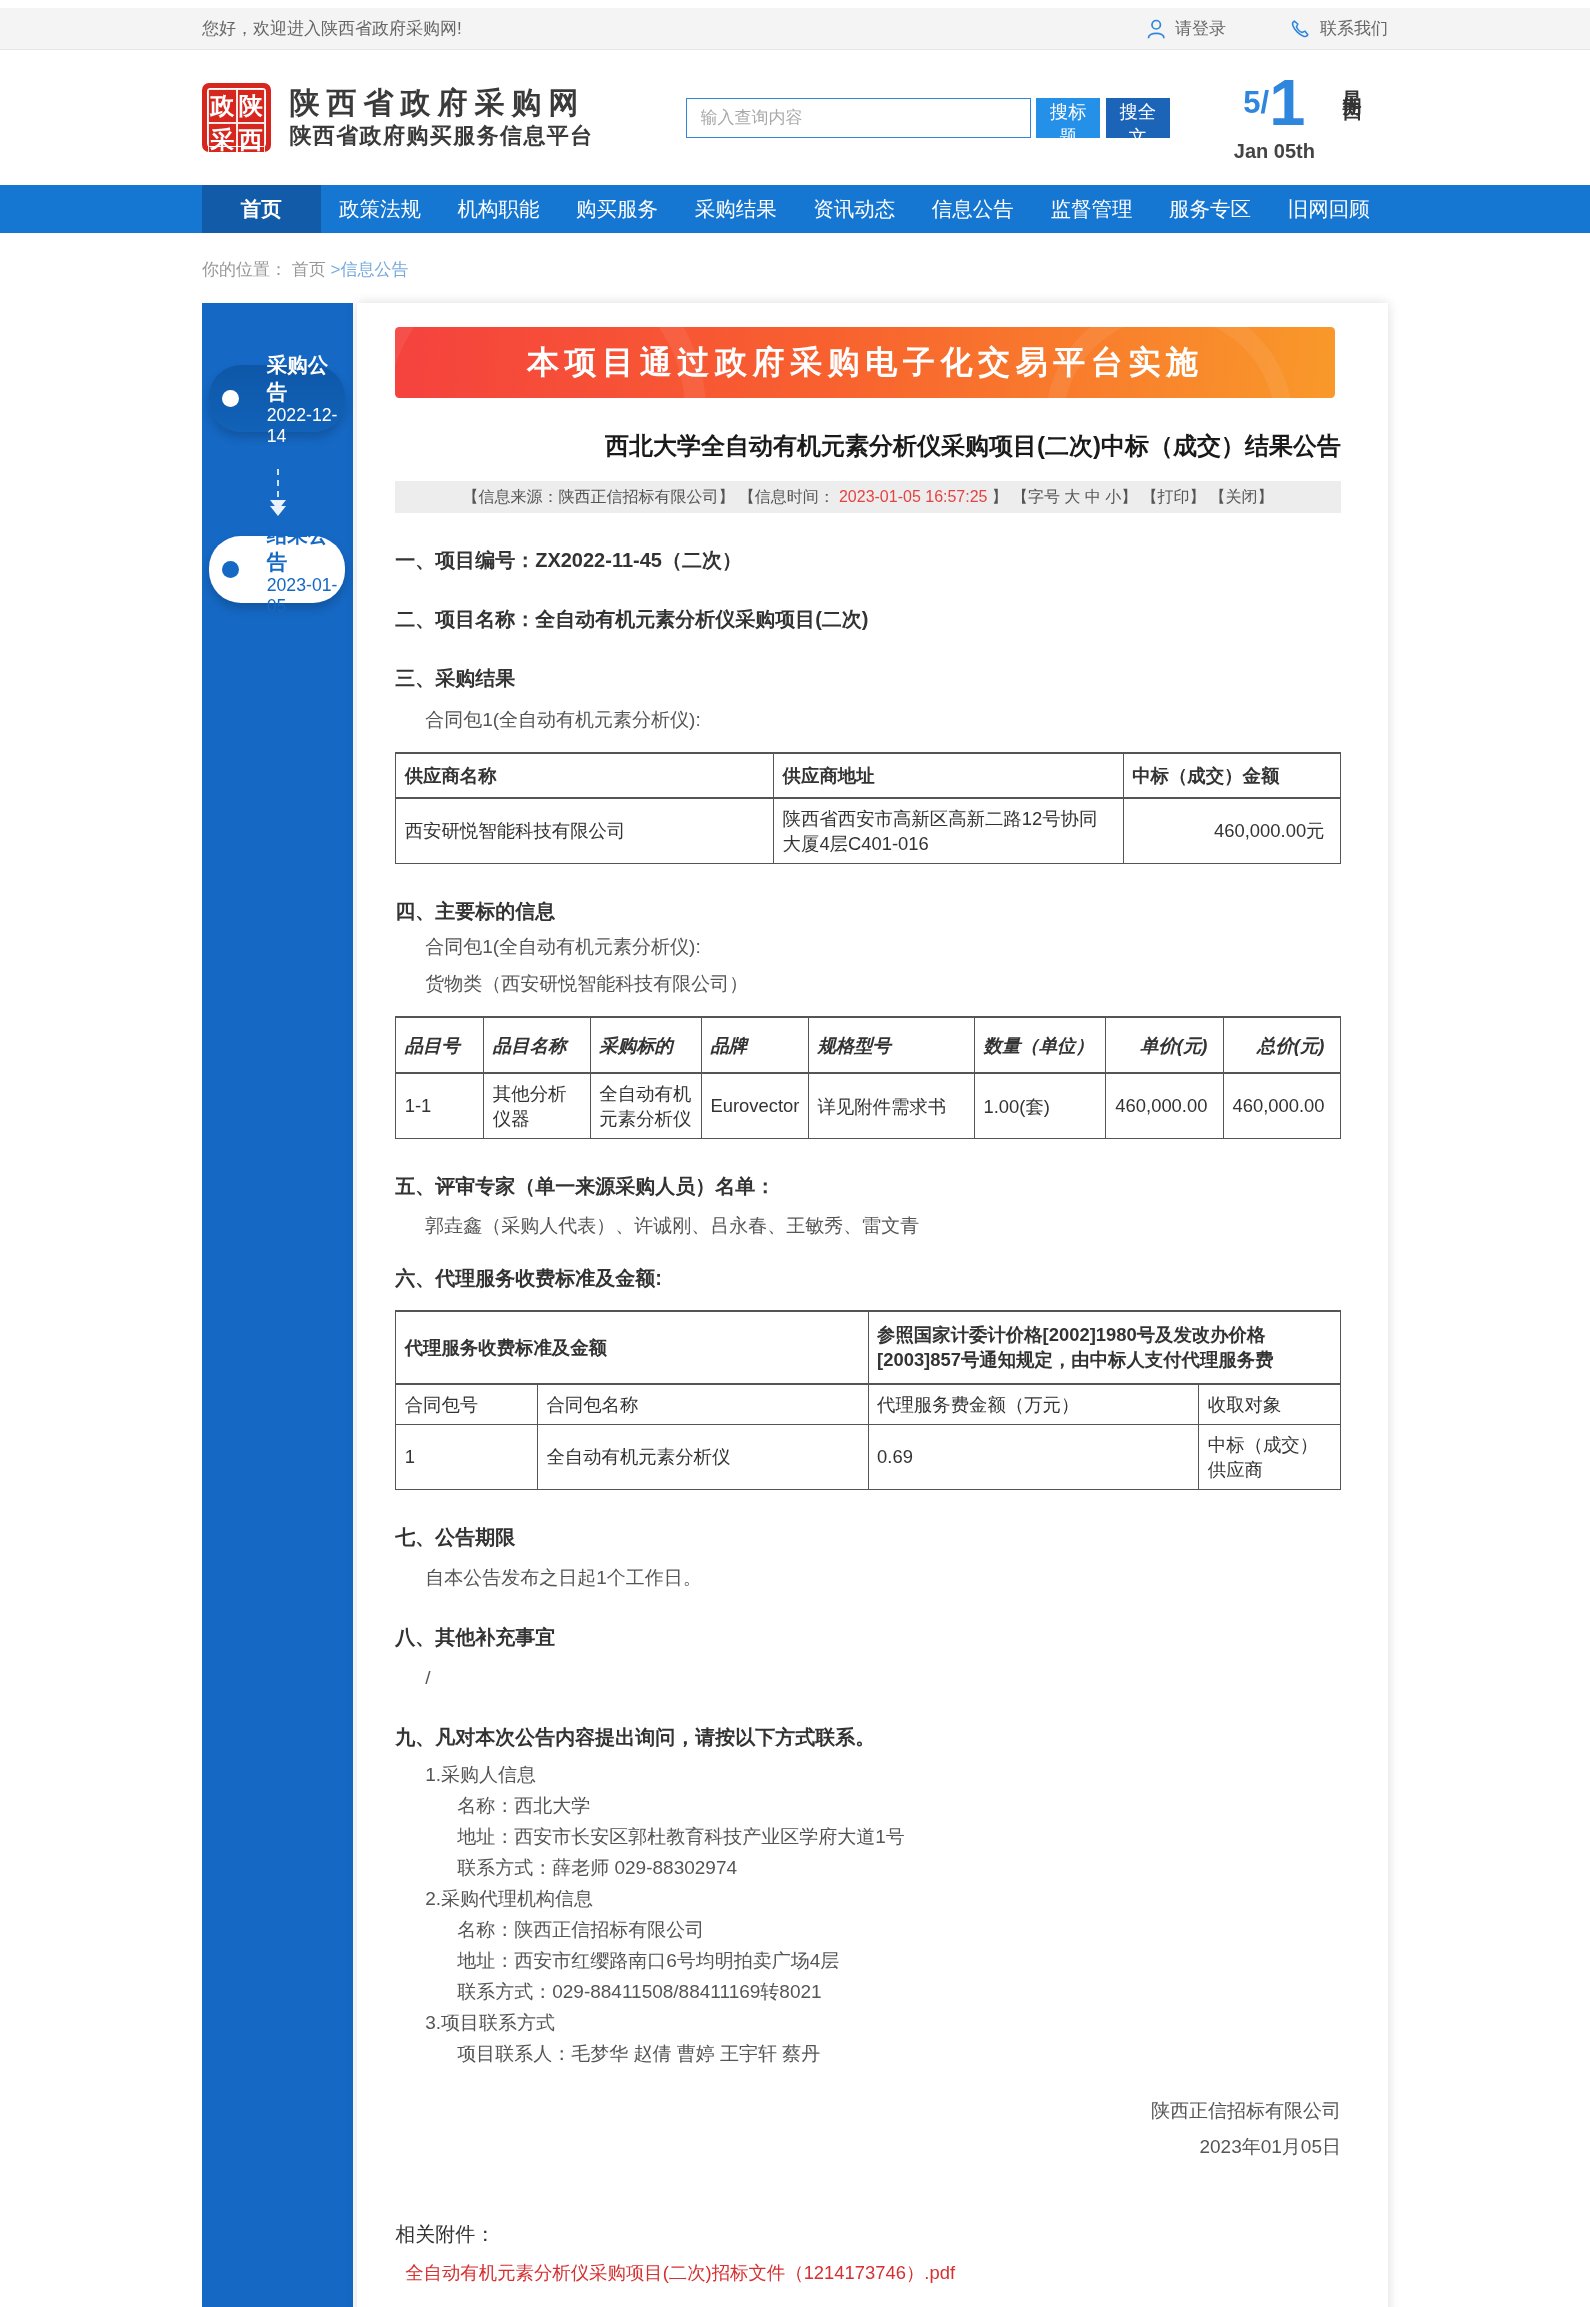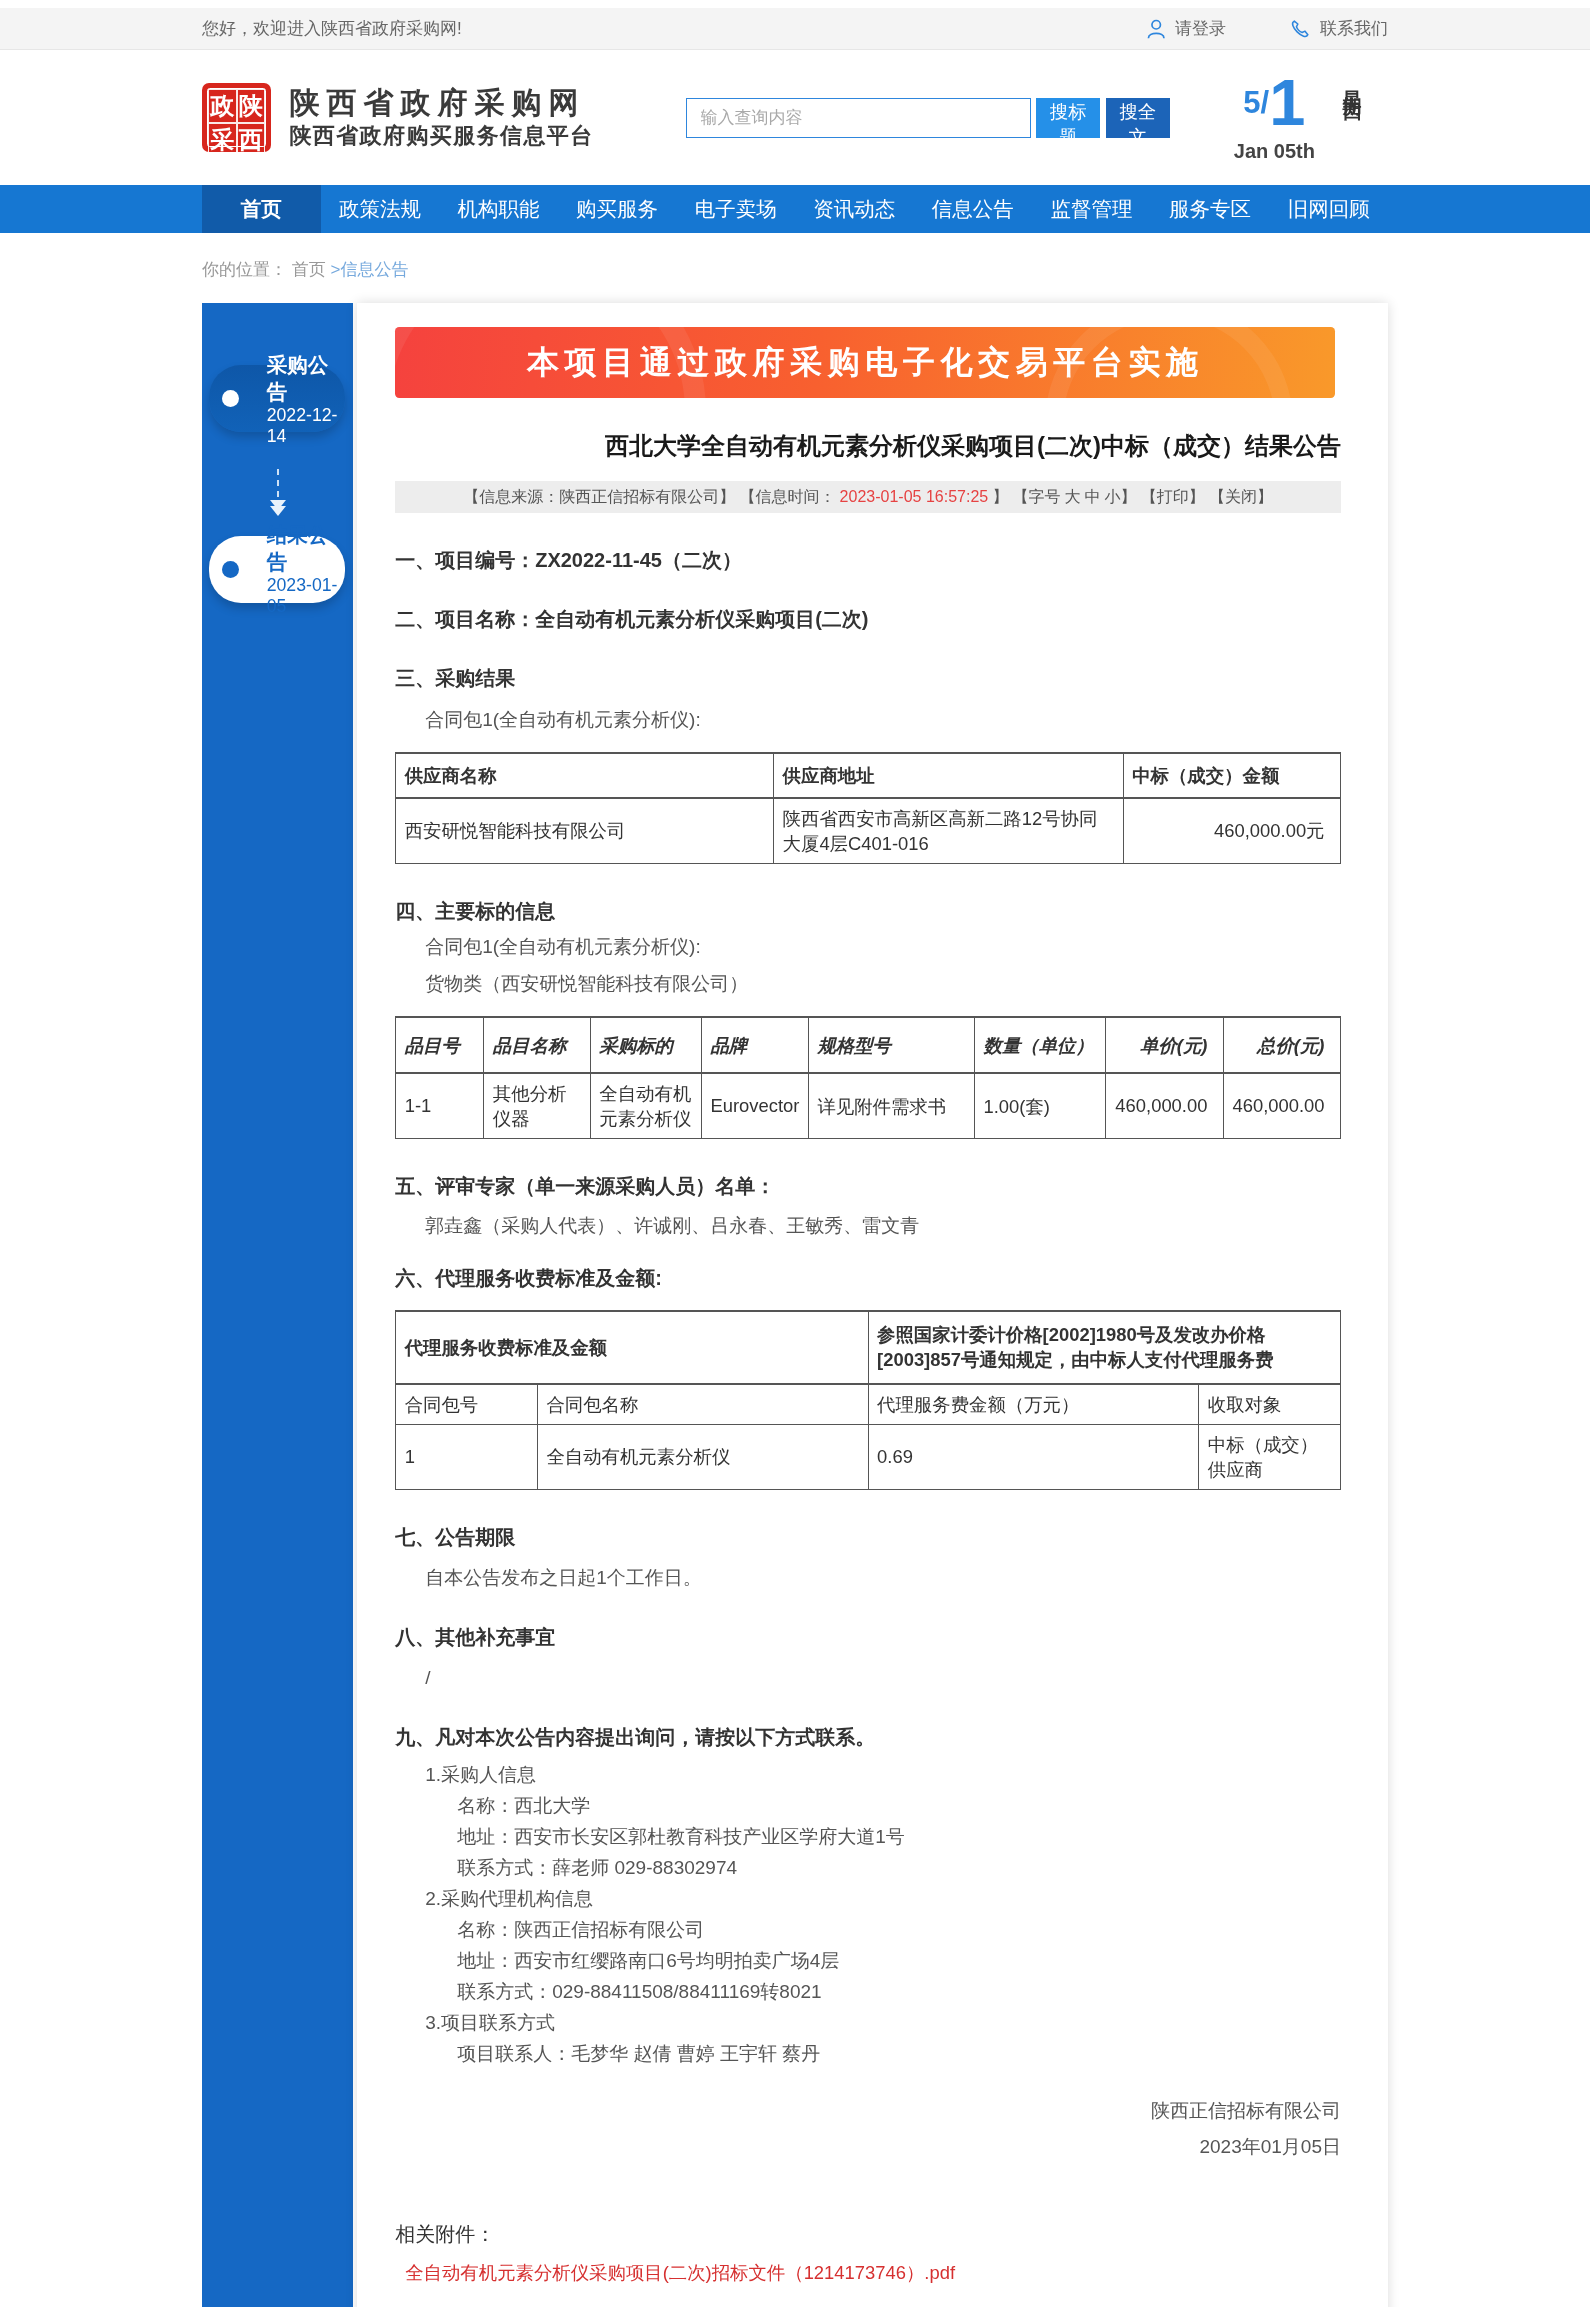--- a/index.html
+++ b/index.html
@@ -75,21 +75,21 @@
     border:21px solid rgba(255,255,255,.07); }
   .banner:after { content:""; position:absolute; right:42px; top:-28px; width:212px; height:212px; border-radius:50%;
     border:18.4px solid rgba(255,255,255,.07); }
   .banner-text { color:#fff; font-size:32px; font-weight:bold; letter-spacing:5.6px; z-index:1; }
 
   .a-title { margin-top:34px; text-align:right; font-size:24px; font-weight:bold; color:#1a1a1a; line-height:28px; }
 
   .meta { margin-top:21px; background:#ededed; height:32px; display:flex; align-items:center; justify-content:center; gap:4.2px;
     font-size:16px; color:#555; }
   .meta .red { color:#e64242; }
-  .meta .lk { cursor:pointer;font-family:Liberation Serif, serif; }
+  .meta .lk { cursor:pointer; }
 
   .sec { margin-top:35px; font-size:20px; font-weight:bold; color:#333; line-height:24px; }
   .line { font-size:19px; color:#555; line-height:24px; }
   .ind1 { margin-left:30px; }
   .ind2 { margin-left:62px; }
   .mt25 { margin-top:17.7px; }
   .mt18 { margin-top:12.7px; }
   .mt24 { margin-top:17px; }
   .mt22 { margin-top:15.5px; }
   .mt40 { margin-top:28px; }
@@ -177,21 +177,21 @@
     </div>
   </div>
 </div>
 
 <div class="nav">
   <div class="container nav-inner">
     <a class="nav-item active">首页</a>
     <a class="nav-item">政策法规</a>
     <a class="nav-item">机构职能</a>
     <a class="nav-item">购买服务</a>
-    <a class="nav-item">电子卖场</a>
+    <a class="nav-item">采购结果</a>
     <a class="nav-item">资讯动态</a>
     <a class="nav-item">信息公告</a>
     <a class="nav-item">监督管理</a>
     <a class="nav-item">服务专区</a>
     <a class="nav-item">旧网回顾</a>
   </div>
 </div>
 
 <div class="container breadcrumb">
   <span>你的位置：</span>

